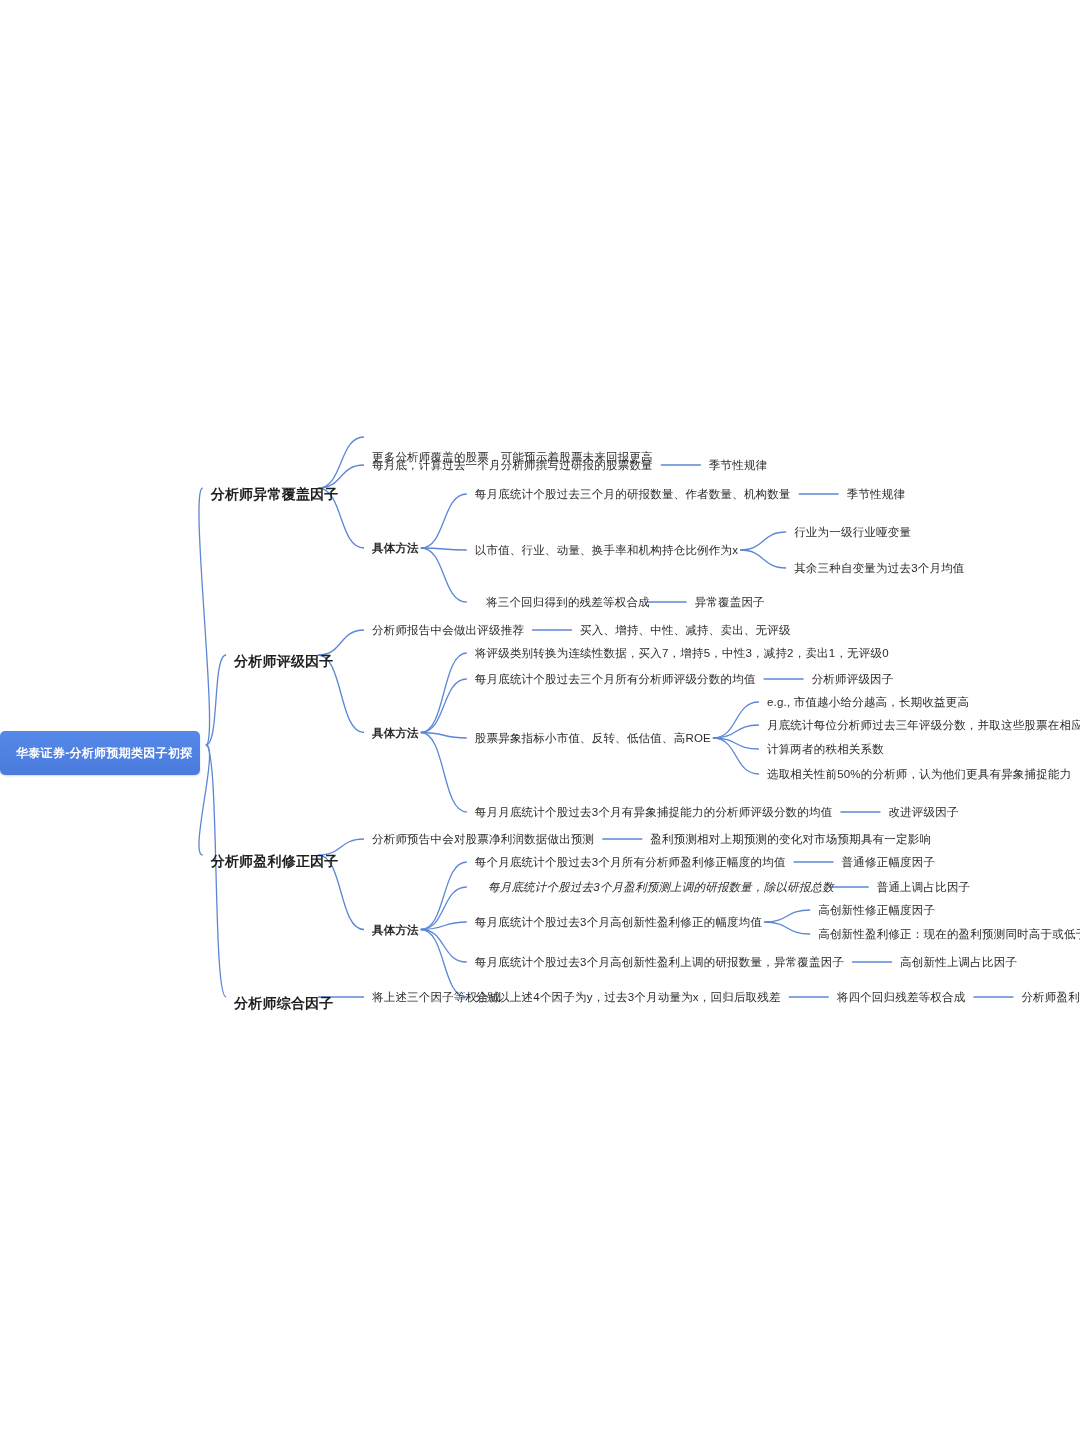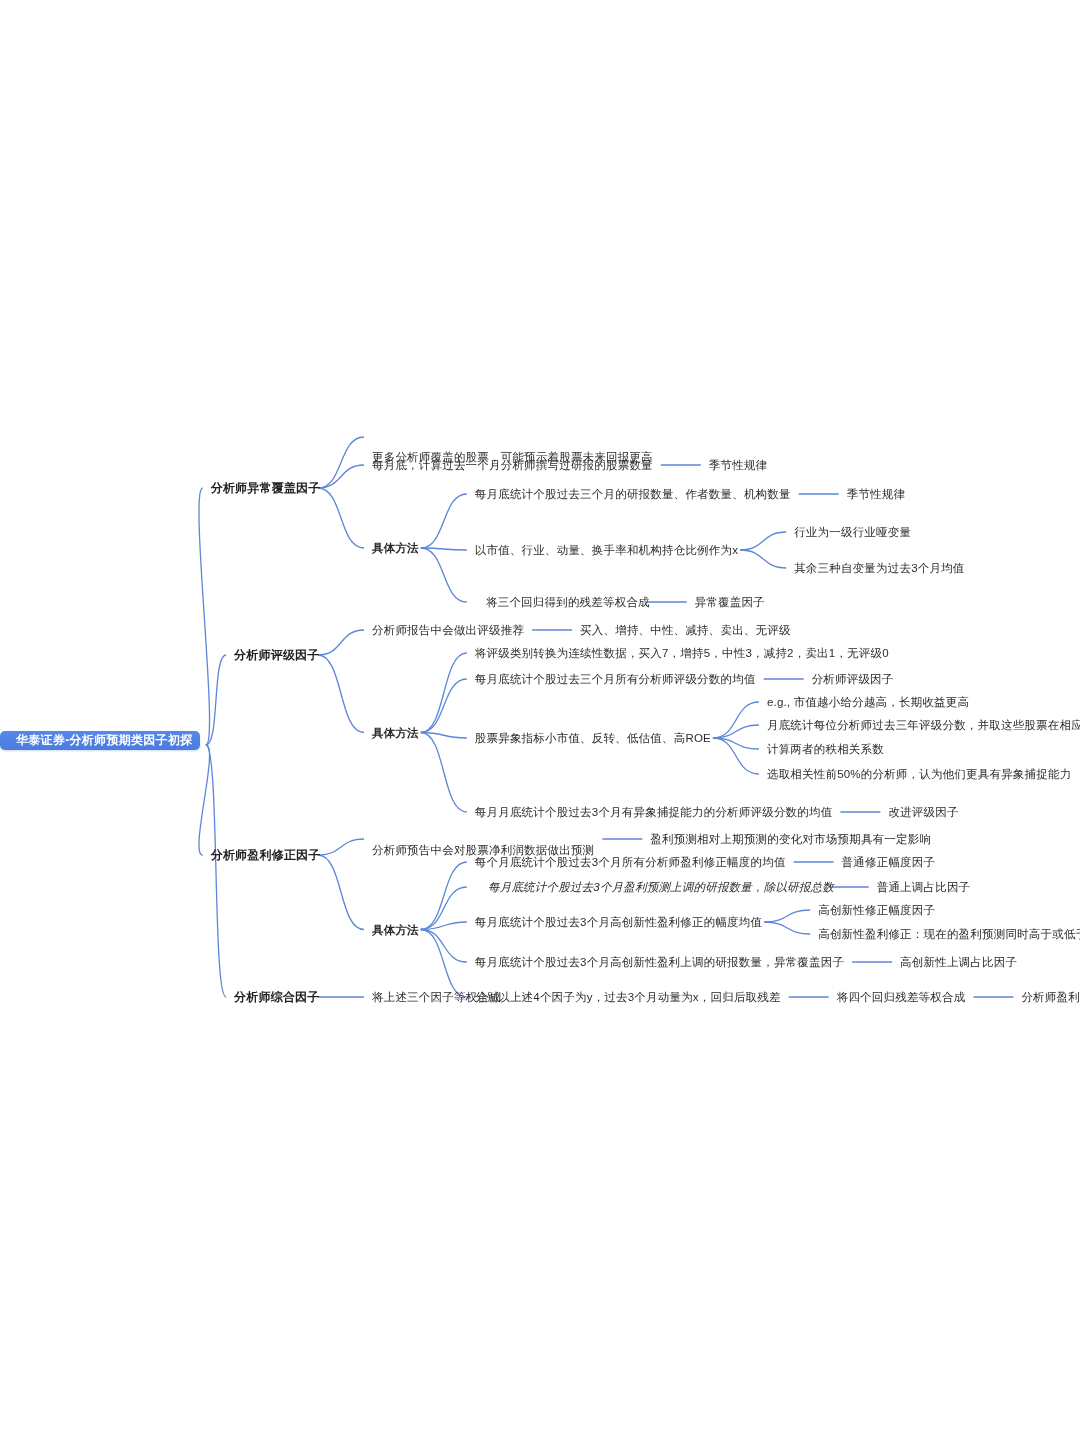--- a/index.html
+++ b/index.html
@@ -33,43 +33,44 @@
     position: absolute;
     white-space: nowrap;
     color: #2b2b2b;
     font-size: 11.5px;
     line-height: 14px;
     letter-spacing: 0.2px;
     transform: translateY(-50%);
   }
   .node.lvl1 {
     font-weight: 700;
-    font-size: 12px;
+    font-size: 14px;
     color: #1f1f1f;
+    margin-top: 6px;
   }
   .node.lvl2 {
     font-weight: 400;
     color: #2b2b2b;
   }
   .node.lvl2.bold {
     font-weight: 700;
   }
   .node.lvl3 {
     font-weight: 400;
     color: #2b2b2b;
   }
   .node.lvl4 {
     font-weight: 400;
     color: #2b2b2b;
   }
   #root-node {
     position: absolute;
     left: 0px;
     top: 731px;
-    height: 19px;
+    height: 44px;
     display: flex;
     align-items: center;
     padding: 0 14px 0 16px;
     box-sizing: border-box;
     background: #4b7fe0;
     background: linear-gradient(180deg, #5588e8 0%, #4a7bdd 100%);
     border-radius: 5px;
     color: #ffffff;
     font-size: 12px;
     font-weight: 700;
@@ -150,21 +151,21 @@
       <div class="node lvl3" style="left: 474.812px; top: 679px;">每月底统计个股过去三个月所有分析师评级分数的均值</div>
       <div class="node lvl4" style="left: 811.625px; top: 679px;">分析师评级因子</div>
       <div class="node lvl3" style="left: 474.812px; top: 738px;">股票异象指标小市值、反转、低估值、高ROE</div>
       <div class="node lvl4" style="left: 766.938px; top: 702px;">e.g., 市值越小给分越高，长期收益更高</div>
       <div class="node lvl4" style="left: 766.938px; top: 725px;">月底统计每位分析师过去三年评级分数，并取这些股票在相应时点的异象指标值</div>
       <div class="node lvl4" style="left: 766.938px; top: 749px;">计算两者的秩相关系数</div>
       <div class="node lvl4" style="left: 766.938px; top: 774px;">选取相关性前50%的分析师，认为他们更具有异象捕捉能力</div>
       <div class="node lvl3" style="left: 474.812px; top: 812px;">每月月底统计个股过去3个月有异象捕捉能力的分析师评级分数的均值</div>
       <div class="node lvl4" style="left: 888.422px; top: 812px;">改进评级因子</div>
       <div class="node lvl1" style="left: 210.688px; top: 855px;">分析师盈利修正因子</div>
-      <div class="node lvl2" style="left: 372px; top: 839px; margin-top: 11px;">分析师预告中会对股票净利润数据做出预测</div>
+      <div class="node lvl2" style="left: 372px; top: 839px;">分析师预告中会对股票净利润数据做出预测</div>
       <div class="node lvl3" style="left: 650.312px; top: 839px;">盈利预测相对上期预测的变化对市场预期具有一定影响</div>
       <div class="node lvl2 bold" style="left: 372px; top: 929.5px;">具体方法</div>
       <div class="node lvl3" style="left: 474.812px; top: 862px;">每个月底统计个股过去3个月所有分析师盈利修正幅度的均值</div>
       <div class="node lvl4" style="left: 841.609px; top: 862px;">普通修正幅度因子</div>
       <div class="node lvl3" style="left: 488px; top: 887px; font-style: italic;">每月底统计个股过去3个月盈利预测上调的研报数量，除以研报总数</div>
       <div class="node lvl4" style="left: 876.719px; top: 887px;">普通上调占比因子</div>
       <div class="node lvl3" style="left: 474.812px; top: 922px;">每月底统计个股过去3个月高创新性盈利修正的幅度均值</div>
       <div class="node lvl4" style="left: 818.219px; top: 910px;">高创新性修正幅度因子</div>
       <div class="node lvl4" style="left: 818.219px; top: 934px;">高创新性盈利修正：现在的盈利预测同时高于或低于之前的盈利预测与一致预期</div>
       <div class="node lvl3" style="left: 474.812px; top: 962px;">每月底统计个股过去3个月高创新性盈利上调的研报数量，异常覆盖因子</div>

